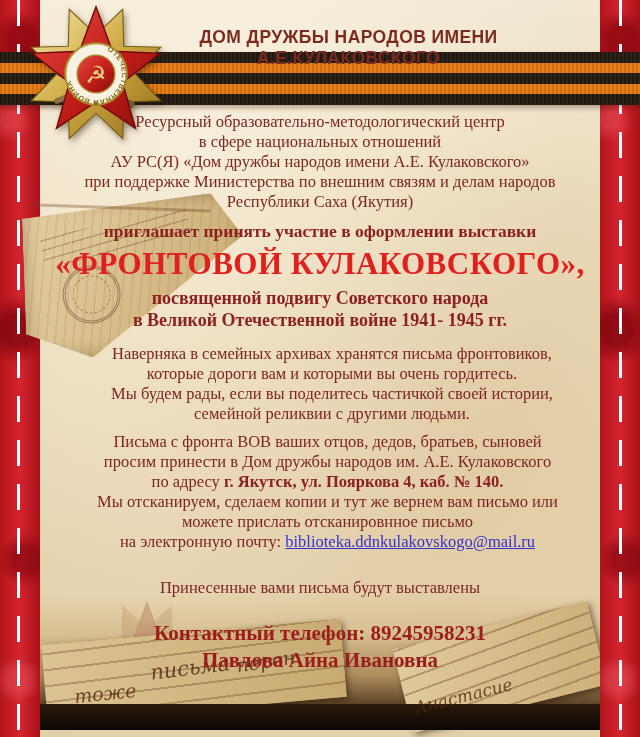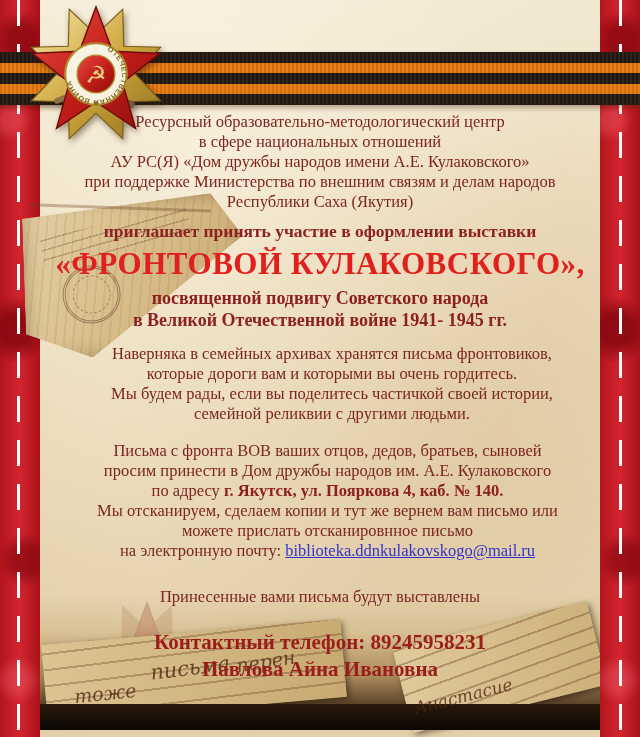--- a/index.html
+++ b/index.html
@@ -74,21 +74,21 @@
     color:rgba(80,38,18,.8);z-index:1;}
   .faded-medal{position:absolute;left:32px;top:6px;width:150px;height:130px;opacity:.30;}
   
   .content{position:absolute;left:40px;right:40px;top:112px;z-index:7;text-align:center;font-family:Liberation Serif, serif;}
   .p{margin:0;color:#7c2522;font-size:16.5px;line-height:20px;}
   .ln{display:block;}
   .invite{margin-top:8px;font-weight:bold;font-size:17.5px;line-height:22px;color:#8d2020;}
   .title{margin-top:2px;color:#e0201d;font-size:31px;font-weight:bold;line-height:40px;letter-spacing:.5px;}
   .subtitle{margin-top:4px;color:#8d2020;font-weight:bold;font-size:18px;line-height:21.5px;}
   .family{margin-top:13px;padding-left:24px;}
-  .submission{margin-top:17px;padding-left:15px;}
+  .submission{margin-top:8px;padding-left:15px;}
   .bold-frag{font-weight:bold;color:#8d2020;}
   .email-link{color:#3333cc;text-decoration:underline;cursor:pointer;}
   .exhibit{margin-top:25px;line-height:21px;}
   .contact{margin-top:22px;color:#9c1c1c;font-weight:bold;font-size:21px;line-height:27px;}
 </style>
 </head>
 <body>
 
 <div class="poster">
 
@@ -117,20 +117,21 @@
 
   <div class="triangle">
     <div class="tri-shape"></div>
     <div class="tri-fold"></div>
     <div class="tri-scribble"></div>
     <div class="stamp"></div>
   </div>
 
   <div class="ribbon"></div>
 
+  <div class="header">ДОМ ДРУЖБЫ НАРОДОВ ИМЕНИ А.Е.КУЛАКОВСКОГО</div>
 
   <svg class="medal" viewBox="0 0 100 100">
     <defs>
       <path id="ringpath" d="M 50 31.5 a 18.5 18.5 0 1 1 -0.05 0"></path>
       <linearGradient id="gold" x1="0" y1="0" x2="1" y2="1">
         <stop offset="0" stop-color="#f4e6a8"></stop>
           <stop offset="0.5" stop-color="#cfa83f"></stop>
           <stop offset="1" stop-color="#8f6d1d"></stop>
       </linearGradient>
       <linearGradient id="redstar" x1="0" y1="0" x2="1" y2="1">

